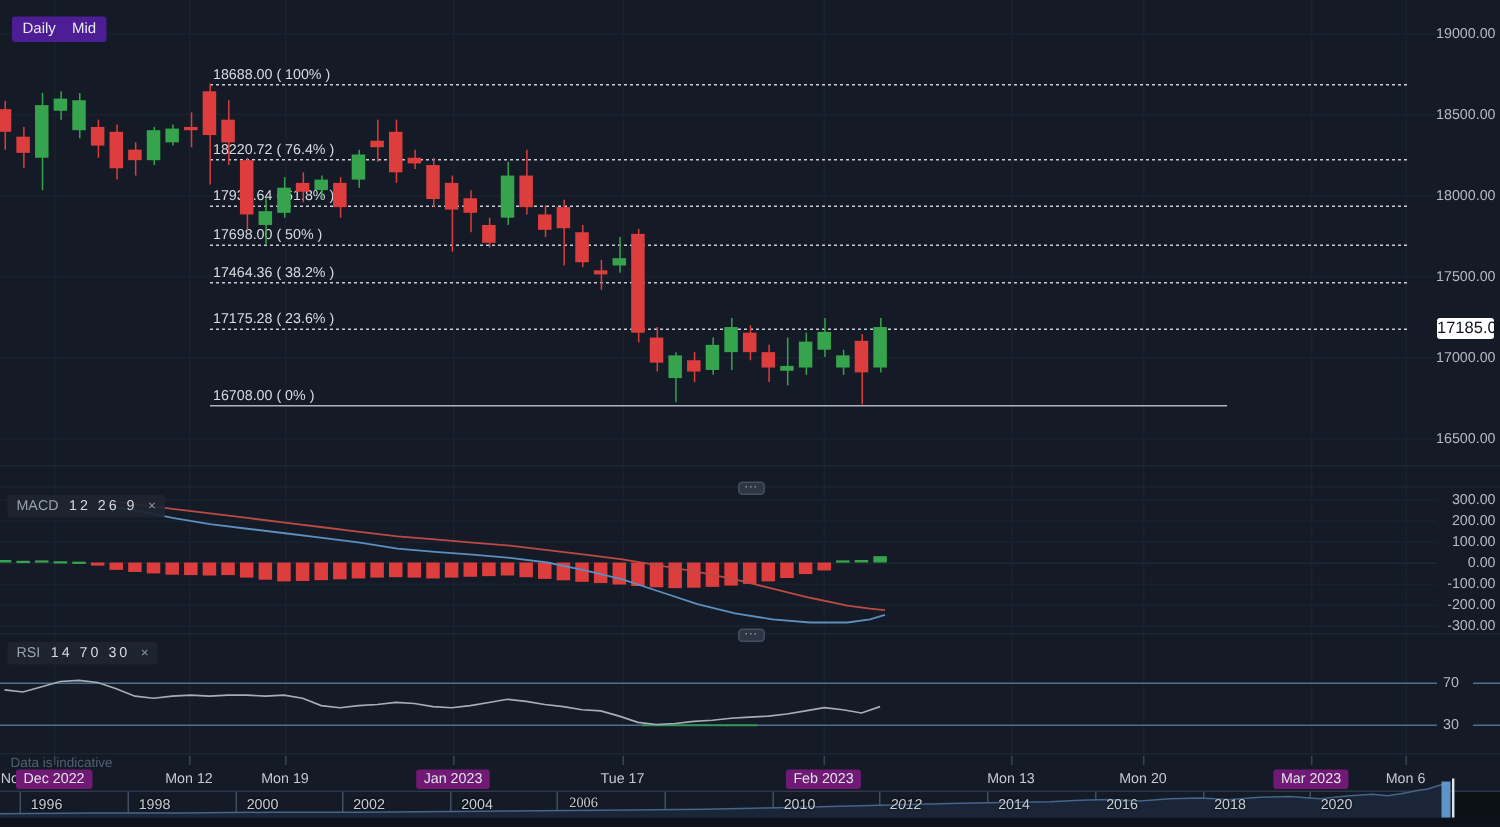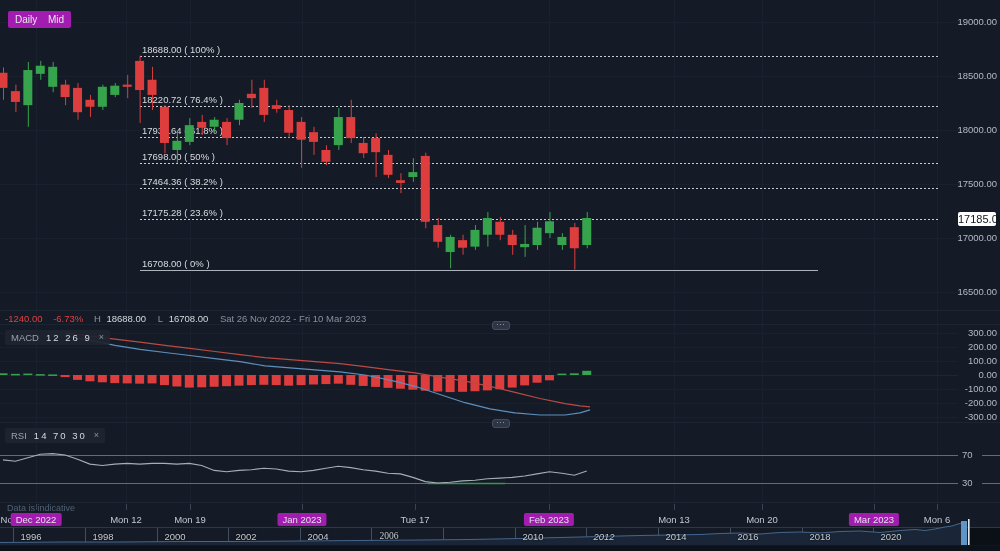--- a/index.html
+++ b/index.html
@@ -2,42 +2,42 @@
 <html><head>
 <meta charset="utf-8">
 <style>
   html,body{margin:0;padding:0;background:#0d1118;}
   #app{position:relative;width:1000px;height:551px;background:#151b26;overflow:hidden;
        font-family:"Liberation Sans",sans-serif;}
   svg{position:absolute;left:0;top:0;}
   svg text{font-family:"Liberation Sans",sans-serif;}
   .axis-text{font-size:9.5px;fill:#b4bac4;}
   .fib-text{font-size:9.5px;fill:#d8dbe1;}
-  .chip{position:absolute;background:#a21caf;color:#e6e9ed;font-size:10px;
+  .chip{position:absolute;background:#4c1d95;color:#e6e9ed;font-size:10px;
         padding:3px 7px;border-radius:2px;line-height:11px;cursor:pointer;}
   #chip-mid{left:41px;top:11px;}
   #chip-daily{left:8px;top:11px;}
   .ind-chip{position:absolute;background:rgba(30,36,48,.92);border-radius:2px;
         font-size:9.5px;padding:2px 6px;display:flex;gap:7px;align-items:center;line-height:11px;}
   .ind-name{color:#9aa2ad;}
   .ind-params{color:#d5d9df;letter-spacing:2px;}
   .ind-close{color:#8a93a0;font-size:9px;cursor:pointer;}
   #stats{position:absolute;left:5px;top:313px;font-size:9.5px;white-space:nowrap;}
   #stats .neg{color:#e04040;margin-right:8px;}
   #stats .key{color:#8b93a0;margin-right:3px;}
   #stats .val{color:#d5d9df;margin-right:9px;}
   #stats .rng{color:#87909f;}
   #notice{position:absolute;left:7px;top:503px;font-size:9px;color:#4f6073;}
   .handle{position:absolute;left:492px;width:16px;height:7px;background:#2e3544;
         border:1px solid #454e60;border-radius:3px;cursor:ns-resize;}
   .handle i{position:absolute;left:4px;top:2px;width:1px;height:1px;background:#8a93a0;
         box-shadow:3px 0 0 #8a93a0,6px 0 0 #8a93a0;}
   .date-label{position:absolute;top:513px;transform:translateX(-50%);font-size:9.5px;
         color:#c3c8d0;line-height:13px;white-space:nowrap;}
-  .date-label.chip-bg{background:#a21caf;color:#dfe3e8;padding:0 5px;border-radius:2px;}
+  .date-label.chip-bg{background:#701a75;color:#dfe3e8;padding:0 5px;border-radius:2px;}
   .year-label{position:absolute;top:532px;transform:translateX(-50%);font-size:9.5px;
         color:#c7ccd3;text-shadow:0 0 2px #000;white-space:nowrap;}
   #price-tag{position:absolute;left:958px;top:212px;width:38px;background:#ffffff;
         color:#10151d;font-size:11px;text-align:center;padding:1px 0;border-radius:2px;}
   #date-axis{position:absolute;left:0;top:511px;width:1000px;height:17px;cursor:ew-resize;}
   #navigator{position:absolute;left:0;top:528px;width:1000px;height:17px;cursor:pointer;}
 </style>
 </head>
 <body>
 <div id="app">
@@ -279,29 +279,20 @@
       <polyline points="0,542.5 60,542.0 120,542.0 180,541.5 240,541.5 300,541.0 360,540.5 420,540.0 470,539.5 520,538.5 560,537.5 600,536.5 640,535.5 670,535.0 700,534.5 720,533.5 740,533.0 760,534.0 780,532.5 800,532.0 820,533.0 840,531.5 860,531.0 880,532.5 900,530.5 915,529.5 925,530.5 935,529.0 945,527.0 952,526.0 958,524.0 966,522.0" fill="none" stroke="#44658c" stroke-width="1"></polyline>
       <rect x="961" y="521" width="6" height="24" fill="#639ad1" fill-opacity="0.95"></rect>
       <rect x="970" y="528" width="30" height="17" fill="#0b0f16"></rect>
       <rect x="968" y="519" width="1.6" height="26" fill="#dfe5ea"></rect>
       <rect x="0" y="545.5" width="1000" height="6" fill="#0d1119"></rect>
     </svg>
 
 <div id="chip-daily" class="chip">Daily</div>
 <div id="chip-mid" class="chip">Mid</div>
 
-<div id="stats">
-  <span class="neg">-1240.00</span>
-  <span class="neg">-6.73%</span>
-  <span class="key">H</span>
-  <span class="val">18688.00</span>
-  <span class="key">L</span>
-  <span class="val">16708.00</span>
-  <span class="rng">Sat 26 Nov 2022 - Fri 10 Mar 2023</span>
-</div>
 
 <div class="ind-chip" style="left:5px;top:330px;justify-content:flex-end;">
   <span class="ind-name">MACD</span>
   <span class="ind-params">12 26 9</span>
   <span class="ind-close">×</span>
 </div>
 
 <div class="ind-chip" style="left:5px;top:428px;">
   <span class="ind-name">RSI</span>
   <span class="ind-params">14 70 30</span>

